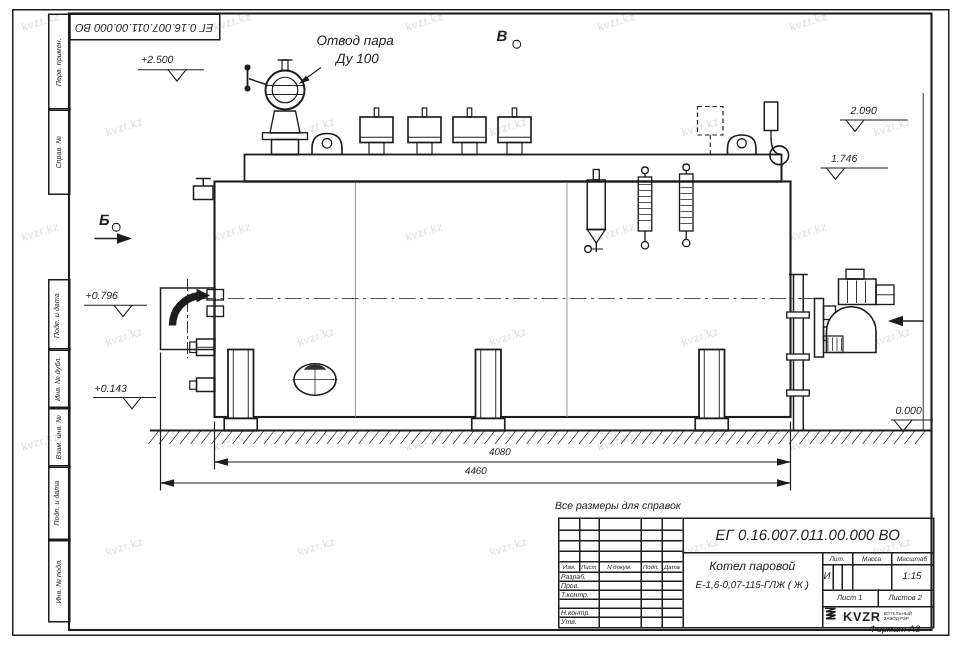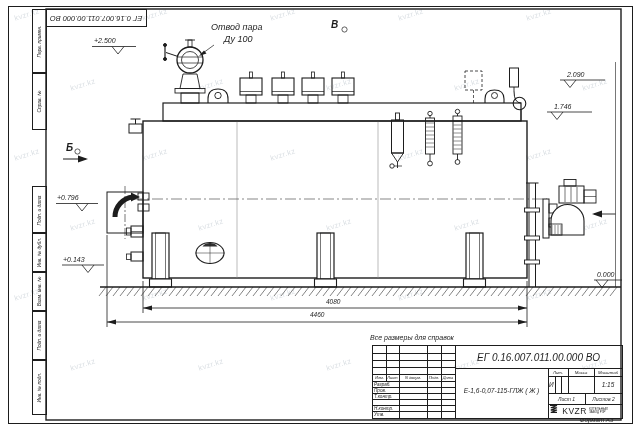--- a/index.html
+++ b/index.html
@@ -21,21 +21,21 @@
   
   .tb{position:absolute;left:372px;top:345px;width:249px;height:72px;border:1.3px solid #1d1d1d;
       font-style:italic;}
   .lv{position:absolute;width:0;border-left:0.8px solid #1d1d1d;}
   .lh{position:absolute;height:0;border-top:0.8px solid #1d1d1d;}
   .lv.th{border-left-width:1.2px;} .lh.th{border-top-width:1.2px;}
   .cell{position:absolute;display:flex;align-items:center;justify-content:center;text-align:center;
         white-space:nowrap;overflow:hidden;}
   .logo{position:absolute;left:175px;top:58px;width:74px;height:14px;display:flex;
         align-items:center;justify-content:center;gap:2px;}
-  .logo .brand{font-style:normal;font-weight:normal;font-size:8.5px;letter-spacing:.5px;}
+  .logo .brand{font-style:normal;font-weight:bold;font-size:8.5px;letter-spacing:.5px;}
   .logo .subs{display:flex;flex-direction:column;font-style:normal;font-size:3px;line-height:3.4px;text-align:left;}
 </style>
 </head>
 <body>
 
 <div id="stage">
 
   <div style="position:absolute;left:0;top:0;width:644px;height:430px;">
       <span class="wm" style="left: 14px; top: 10px; color: rgb(194, 202, 209);">kvzr.kz</span>
       <span class="wm" style="left: 142px; top: 10px; color: rgb(194, 202, 209);">kvzr.kz</span>
@@ -379,20 +379,21 @@
     <div class="lh" style="left:0;top:53px;width:82px;"></div>
     <div class="lh" style="left:0;top:59px;width:82px;"></div>
     <div class="lh" style="left:0;top:65px;width:82px;"></div>
     <div class="lv" style="left:13px;top:0;height:35px;"></div>
     <div class="lv" style="left:26px;top:0;height:72px;"></div>
     <div class="lv" style="left:54px;top:0;height:72px;"></div>
     <div class="lv" style="left:68px;top:0;height:72px;"></div>
 
     <div class="cell" style="left:82px;top:0;width:167px;height:22px;font-size:10px;">ЕГ 0.16.007.011.00.000  ВО</div>
 
+    <div class="cell" style="left:82px;top:24px;width:93px;height:14px;font-size:8px;">Котел паровой</div>
     <div class="cell" style="left:82px;top:38px;width:93px;height:12px;font-size:6.6px;">Е-1,6-0,07-115-ГЛЖ ( Ж )</div>
 
     <div class="cell" style="left:175px;top:22px;width:20px;height:8px;font-size:4.3px;">Лит.</div>
     <div class="cell" style="left:195px;top:22px;width:26px;height:8px;font-size:4.3px;">Масса</div>
     <div class="cell" style="left:221px;top:22px;width:28px;height:8px;font-size:4.3px;">Масштаб</div>
     <div class="cell" style="left:175px;top:30px;width:6.7px;height:17px;font-size:6.5px;">И</div>
     <div class="cell" style="left:221px;top:30px;width:28px;height:17px;font-size:6.5px;">1:15</div>
     <div class="cell" style="left:175px;top:47px;width:37px;height:11px;font-size:5px;">Лист 1</div>
     <div class="cell" style="left:212px;top:47px;width:37px;height:11px;font-size:5px;">Листов 2</div>
 

